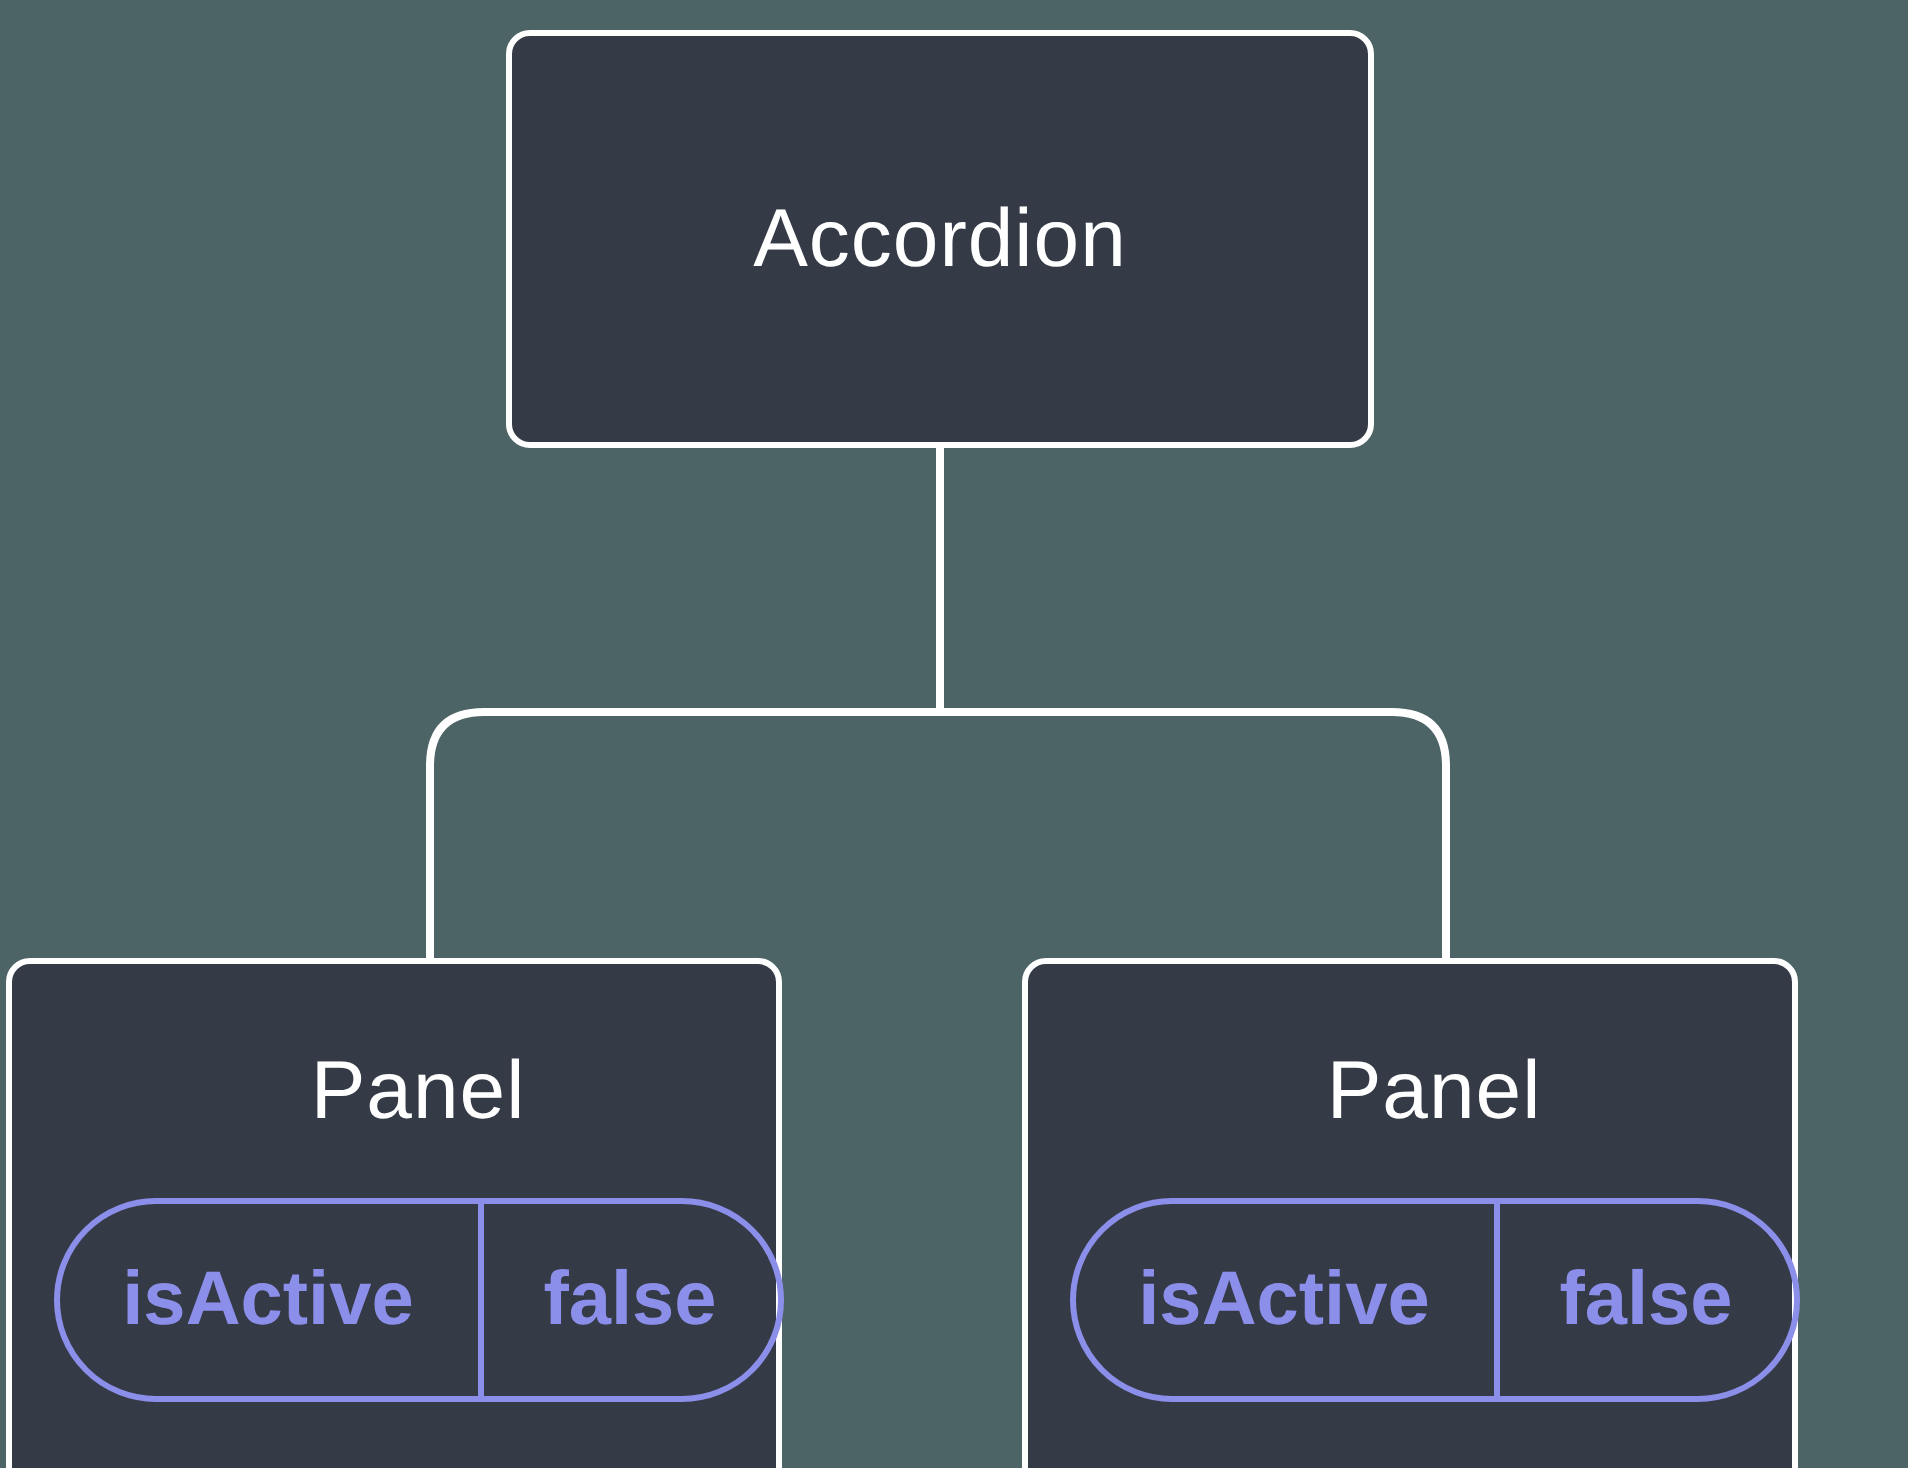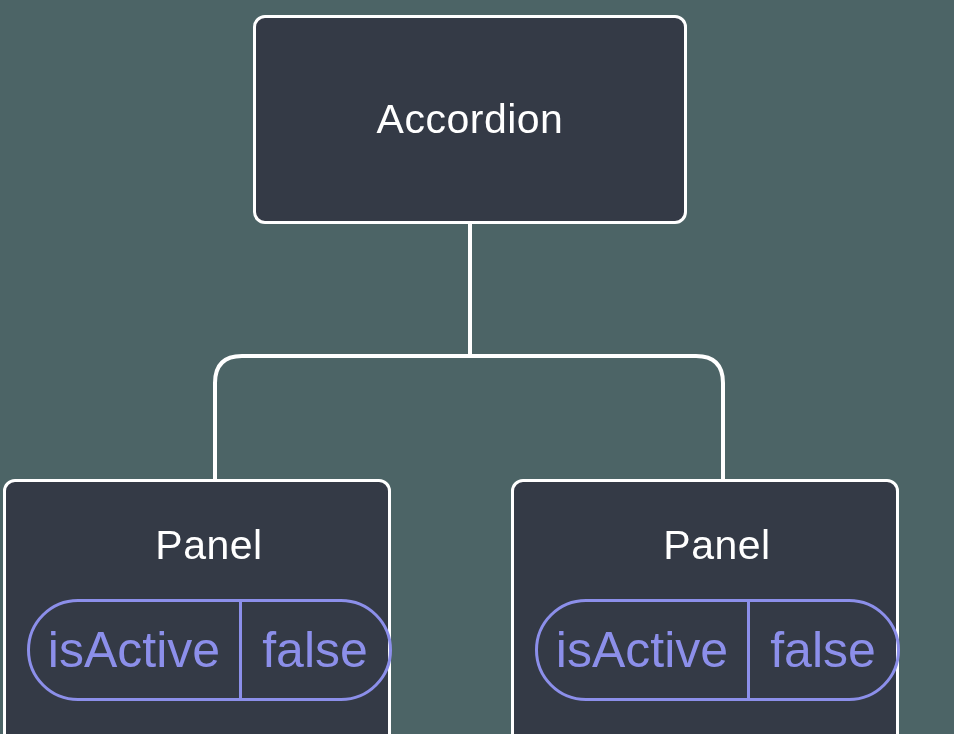--- a/index.html
+++ b/index.html
@@ -64,23 +64,24 @@
     margin-top: 30px;
     width: 365px; height: 102px;
     border: 3px solid var(--state-accent);
     border-radius: 51px;
     display: flex;
     overflow: hidden;
   }
   .cell {
     display: flex; align-items: center; justify-content: center;
     color: var(--state-accent);
-    font-size: 50px;
+    font-size: 38px;
     line-height: 1;
     white-space: nowrap;
+    font-weight: bold;
   }
   .cell-name  { width: 212px; border-right: 3px solid var(--state-accent); }
   .cell-value { flex: 1; }
 </style>
 </head>
 <body>
 
 <div class="canvas">
 
   <svg class="connectors" viewBox="0 0 954 734" aria-hidden="true">

